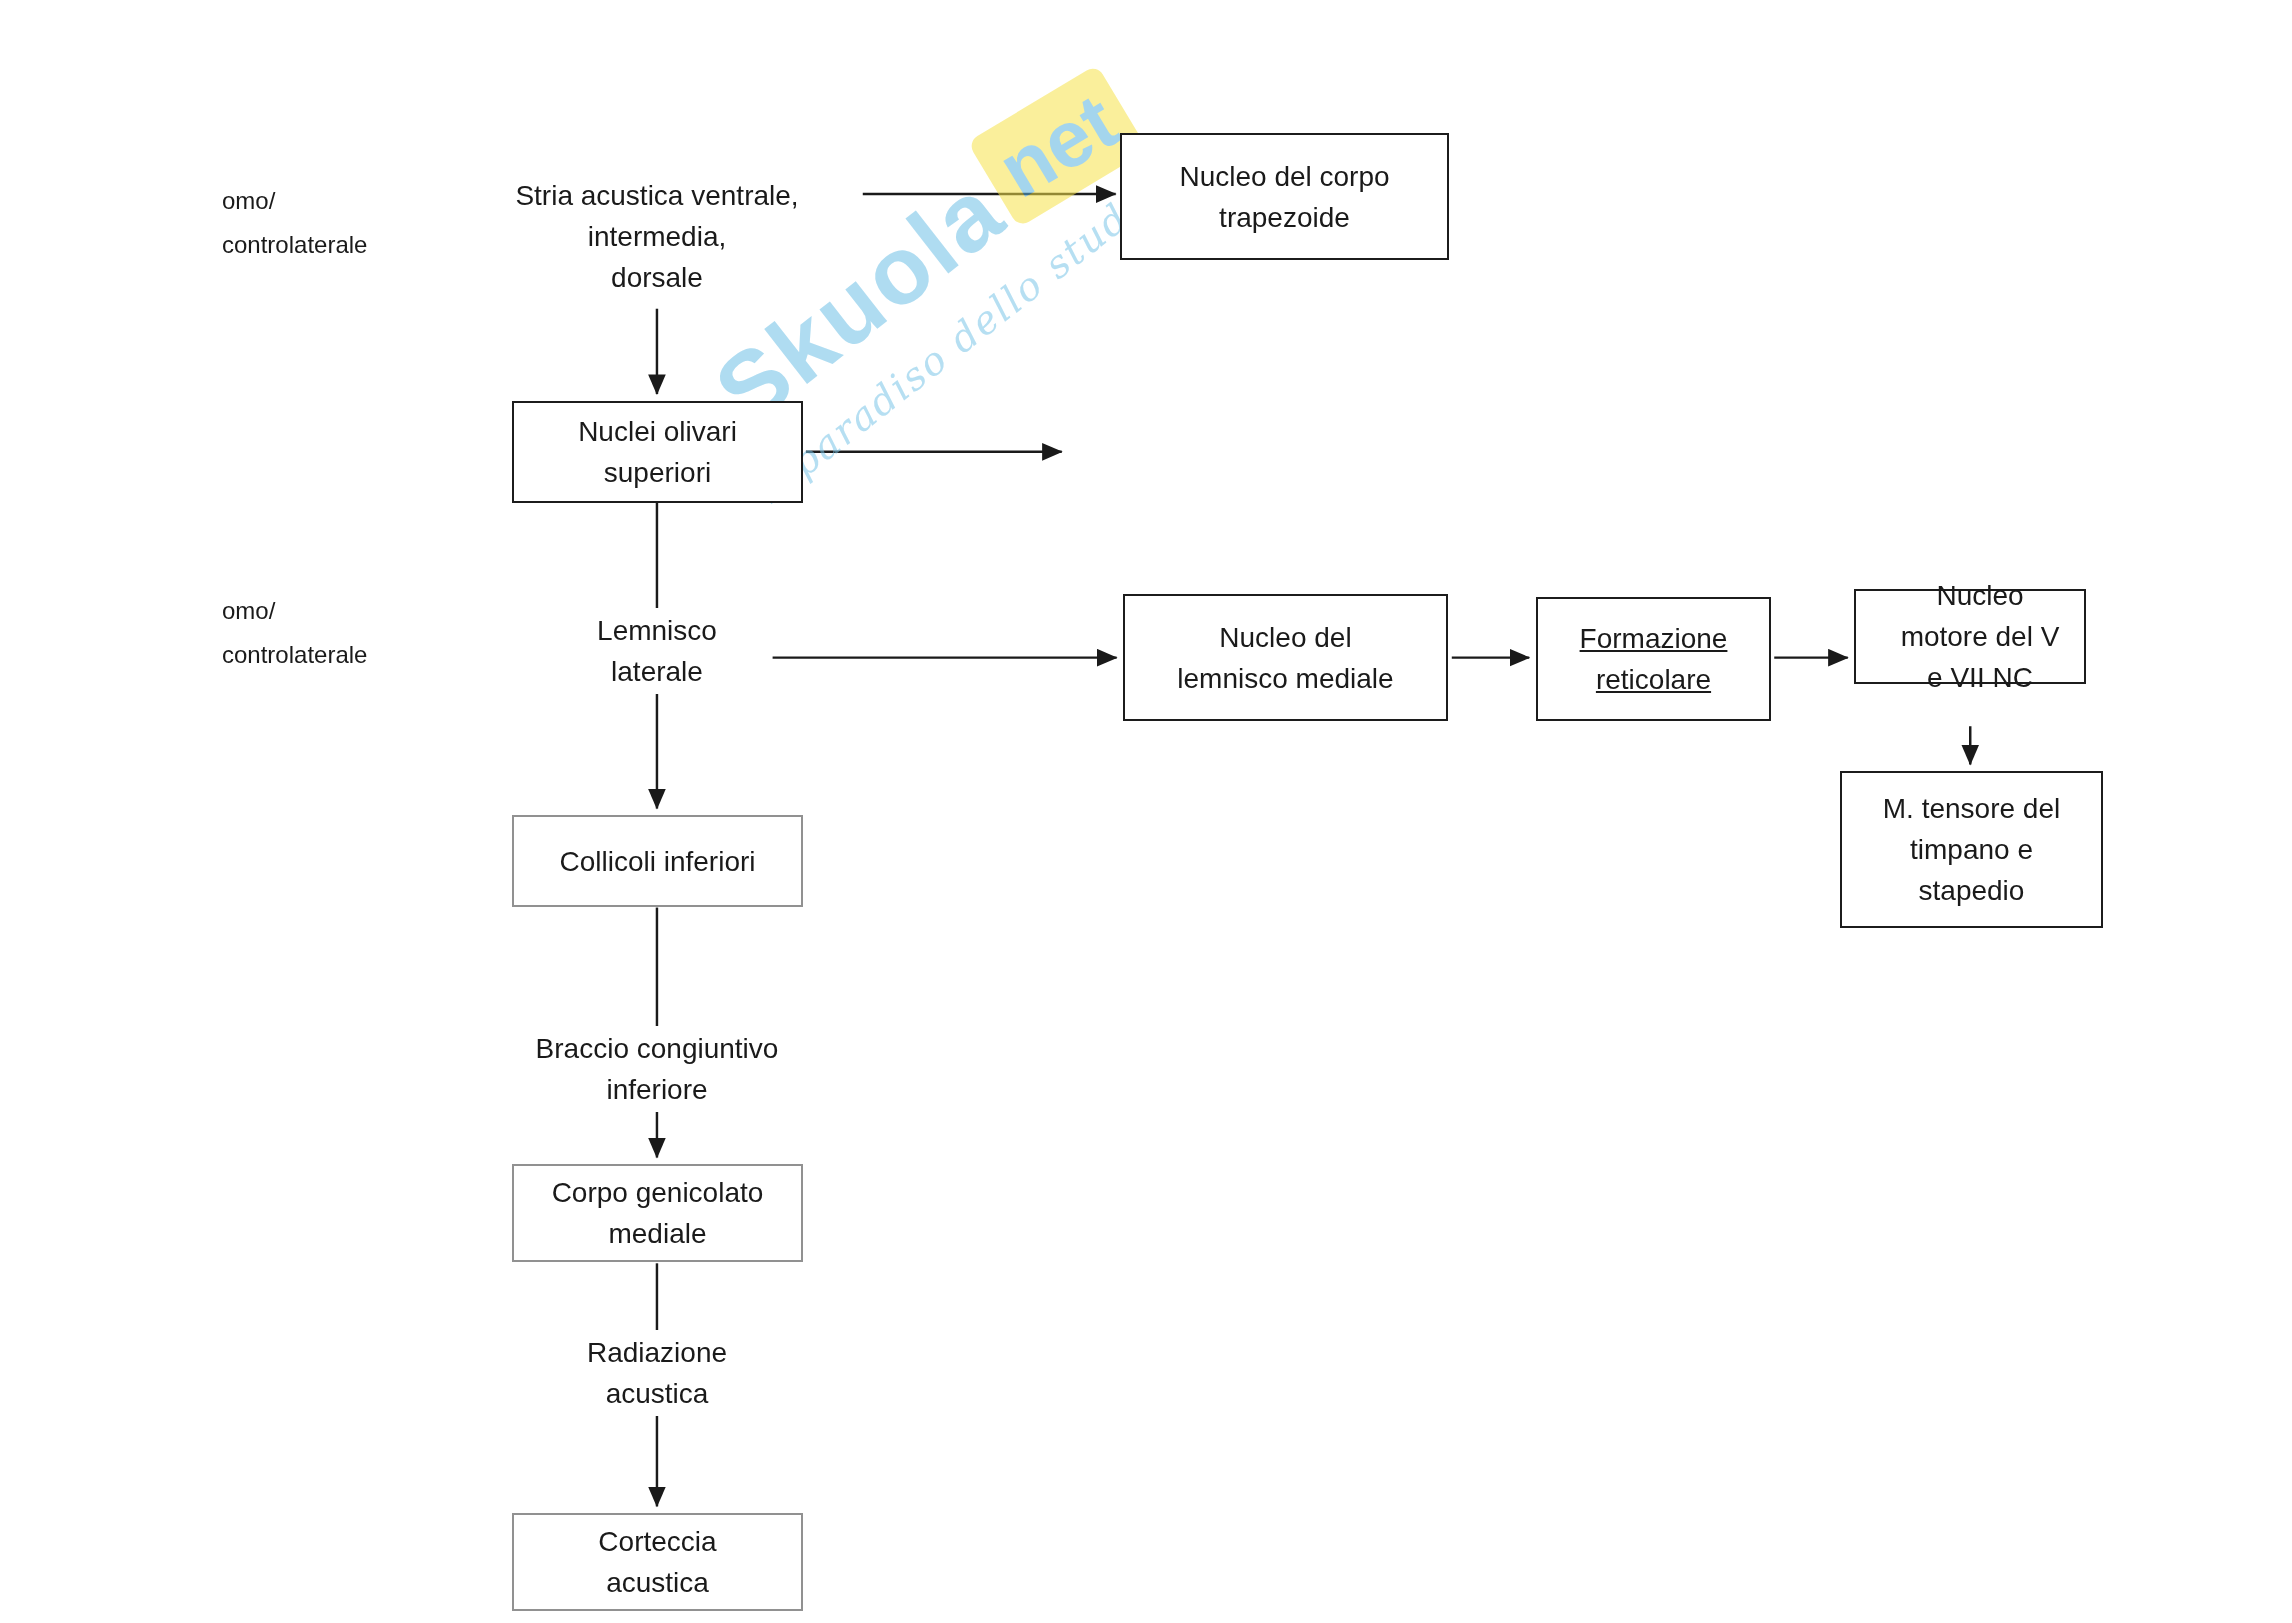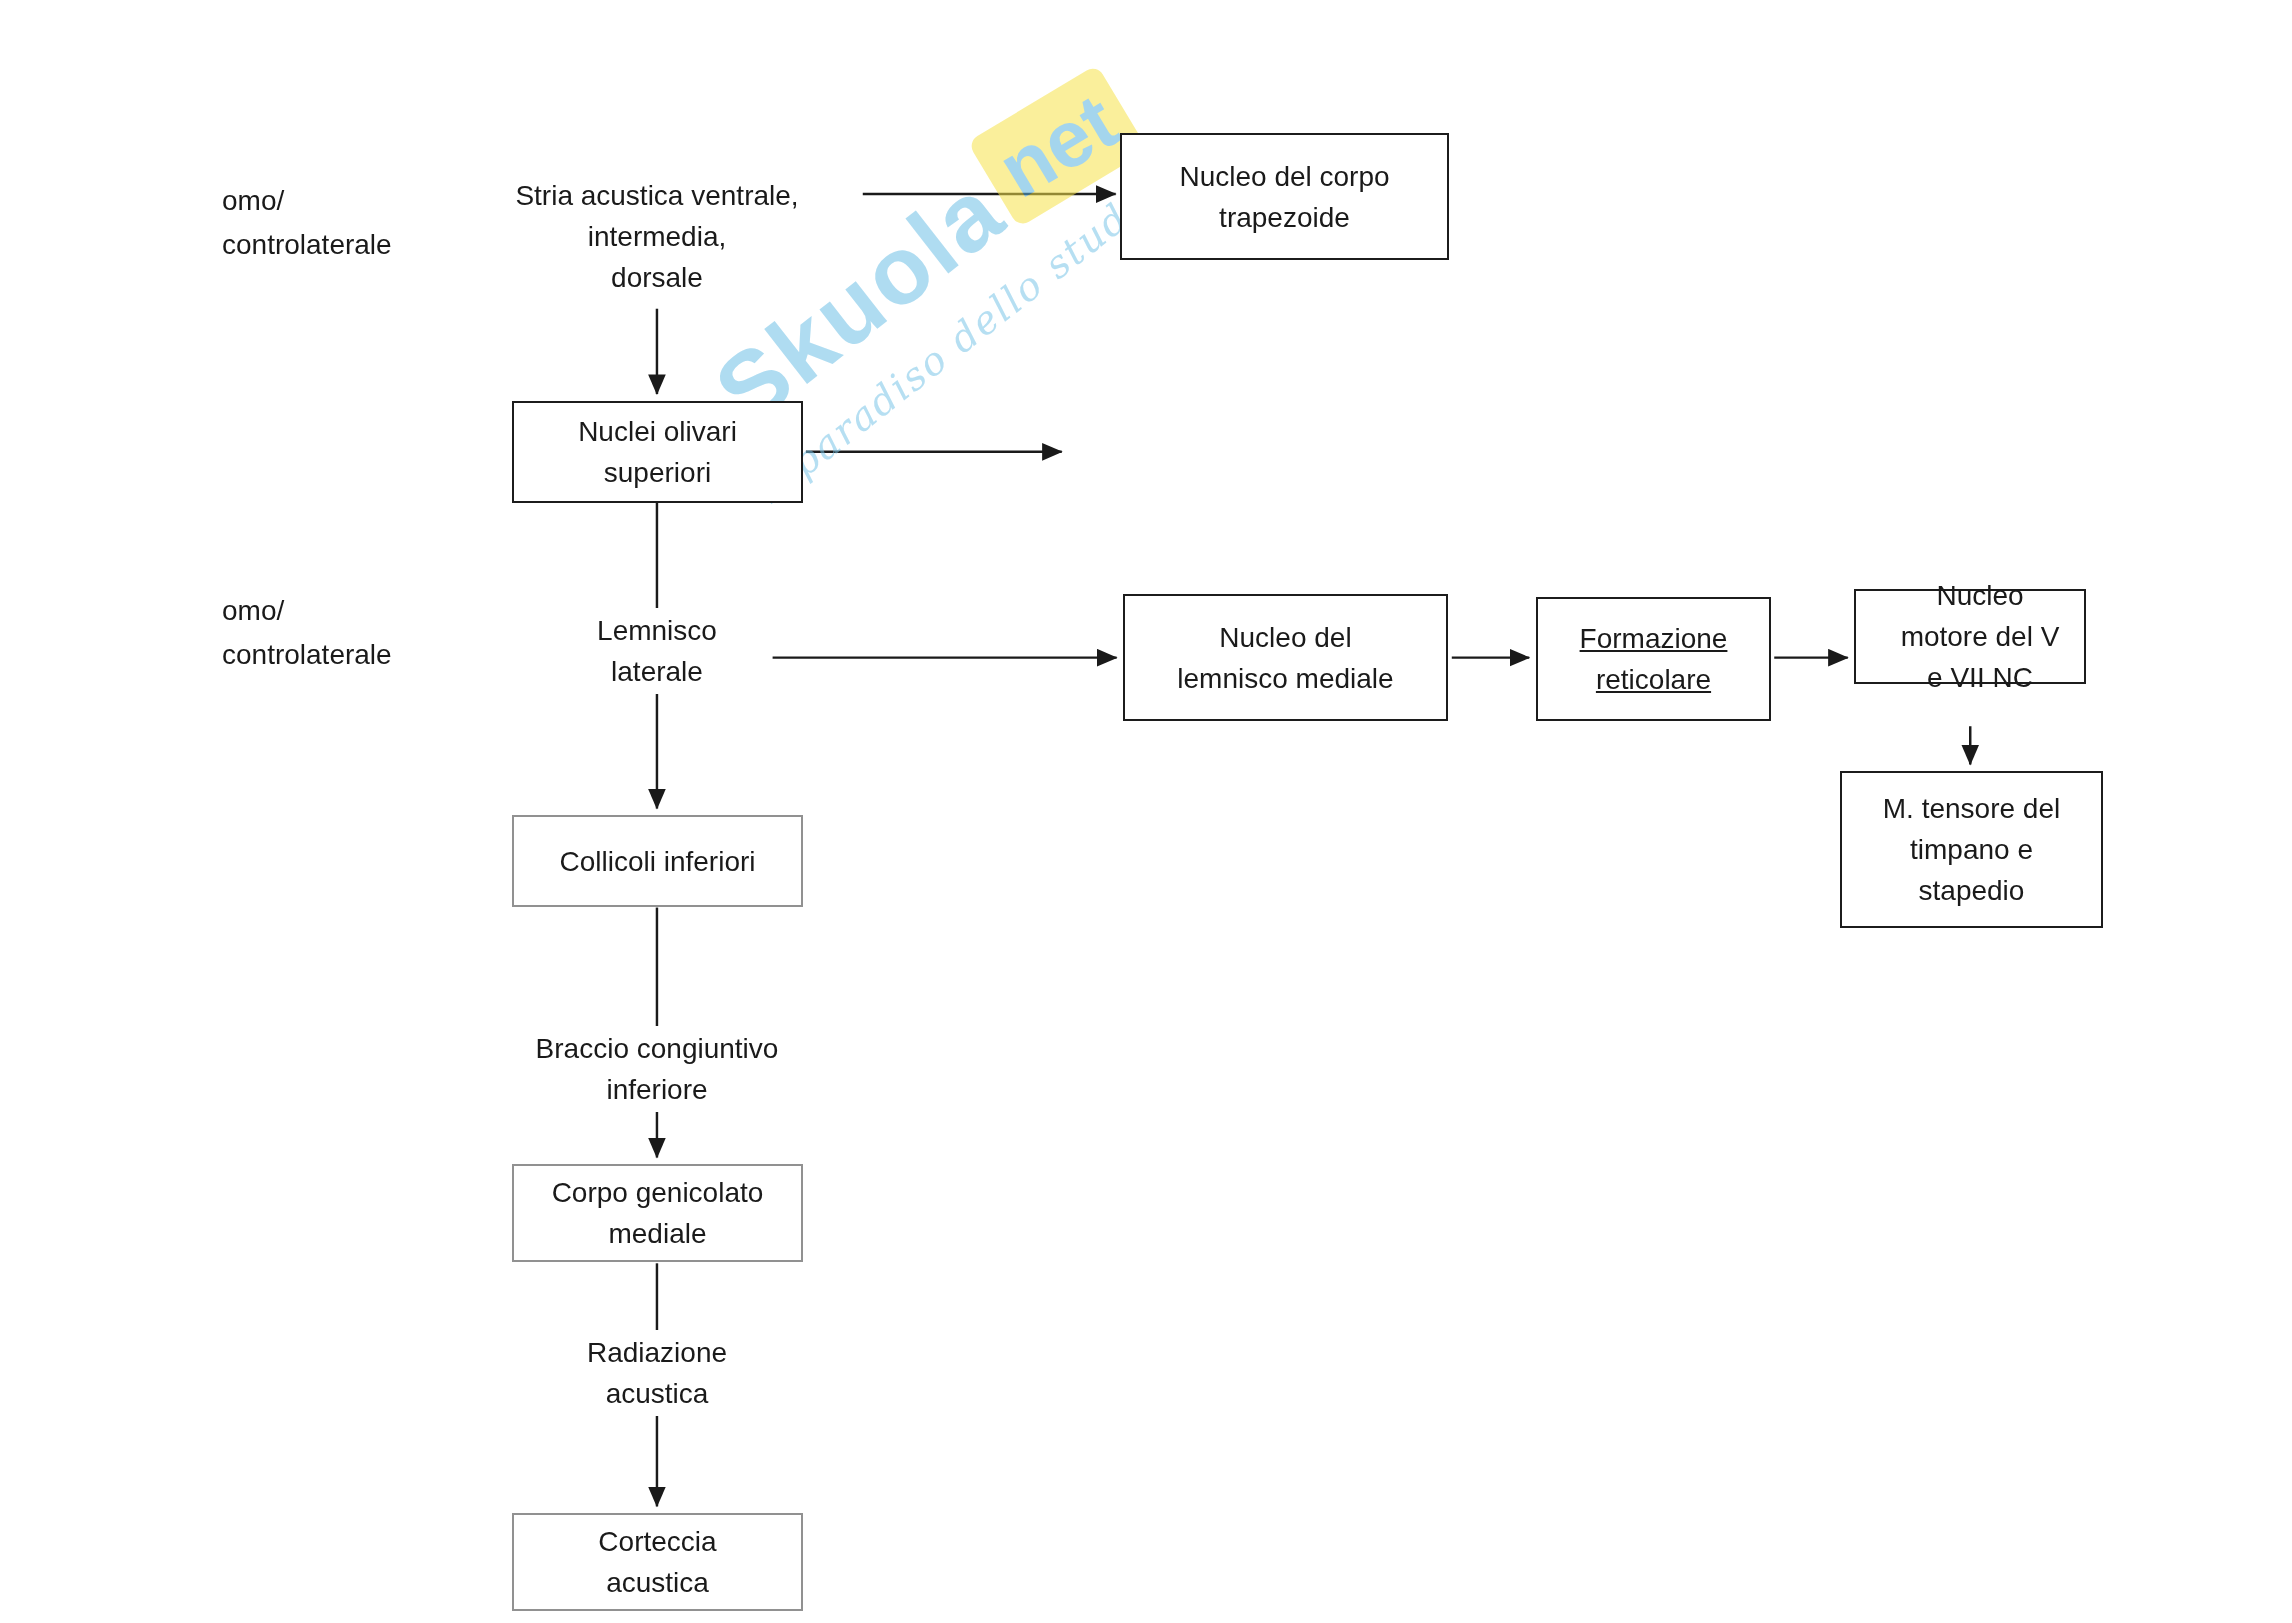--- a/index.html
+++ b/index.html
@@ -15,21 +15,21 @@
     text-align:center; font-size:28px; line-height:41px;
     white-space:pre-line;
   }
   .rect      { background:#ffffff; border:2px solid #1c1c1c; }
   .rect-gray { background:#ffffff; border:2.9px solid #919191; }
   .ellipse   { background:#ffffff; border:2px solid #1c1c1c; border-radius:50%; }
   .textnode  { background:transparent; padding:2px 0; }
   .textnode.mask { background:#ffffff; }
 
   .sidelabel {
-    position:absolute; z-index:2; font-size:28px; line-height:44px;
+    position:absolute; z-index:2; font-size:24px; line-height:44px;
     white-space:pre-line; text-align:left;
   }
 
   .watermark {
     position:absolute; left:608px; top:69px; width:667px; height:412px;
     z-index:1; display:flex; flex-direction:column; align-items:center; justify-content:center;
     transform:rotate(-38deg); opacity:0.55; pointer-events:none;
   }
   .wm-brand { display:flex; align-items:center; font-weight:bold; font-size:96px; color:#6fc0e6; }
   .wm-name { letter-spacing:2.9px; }

